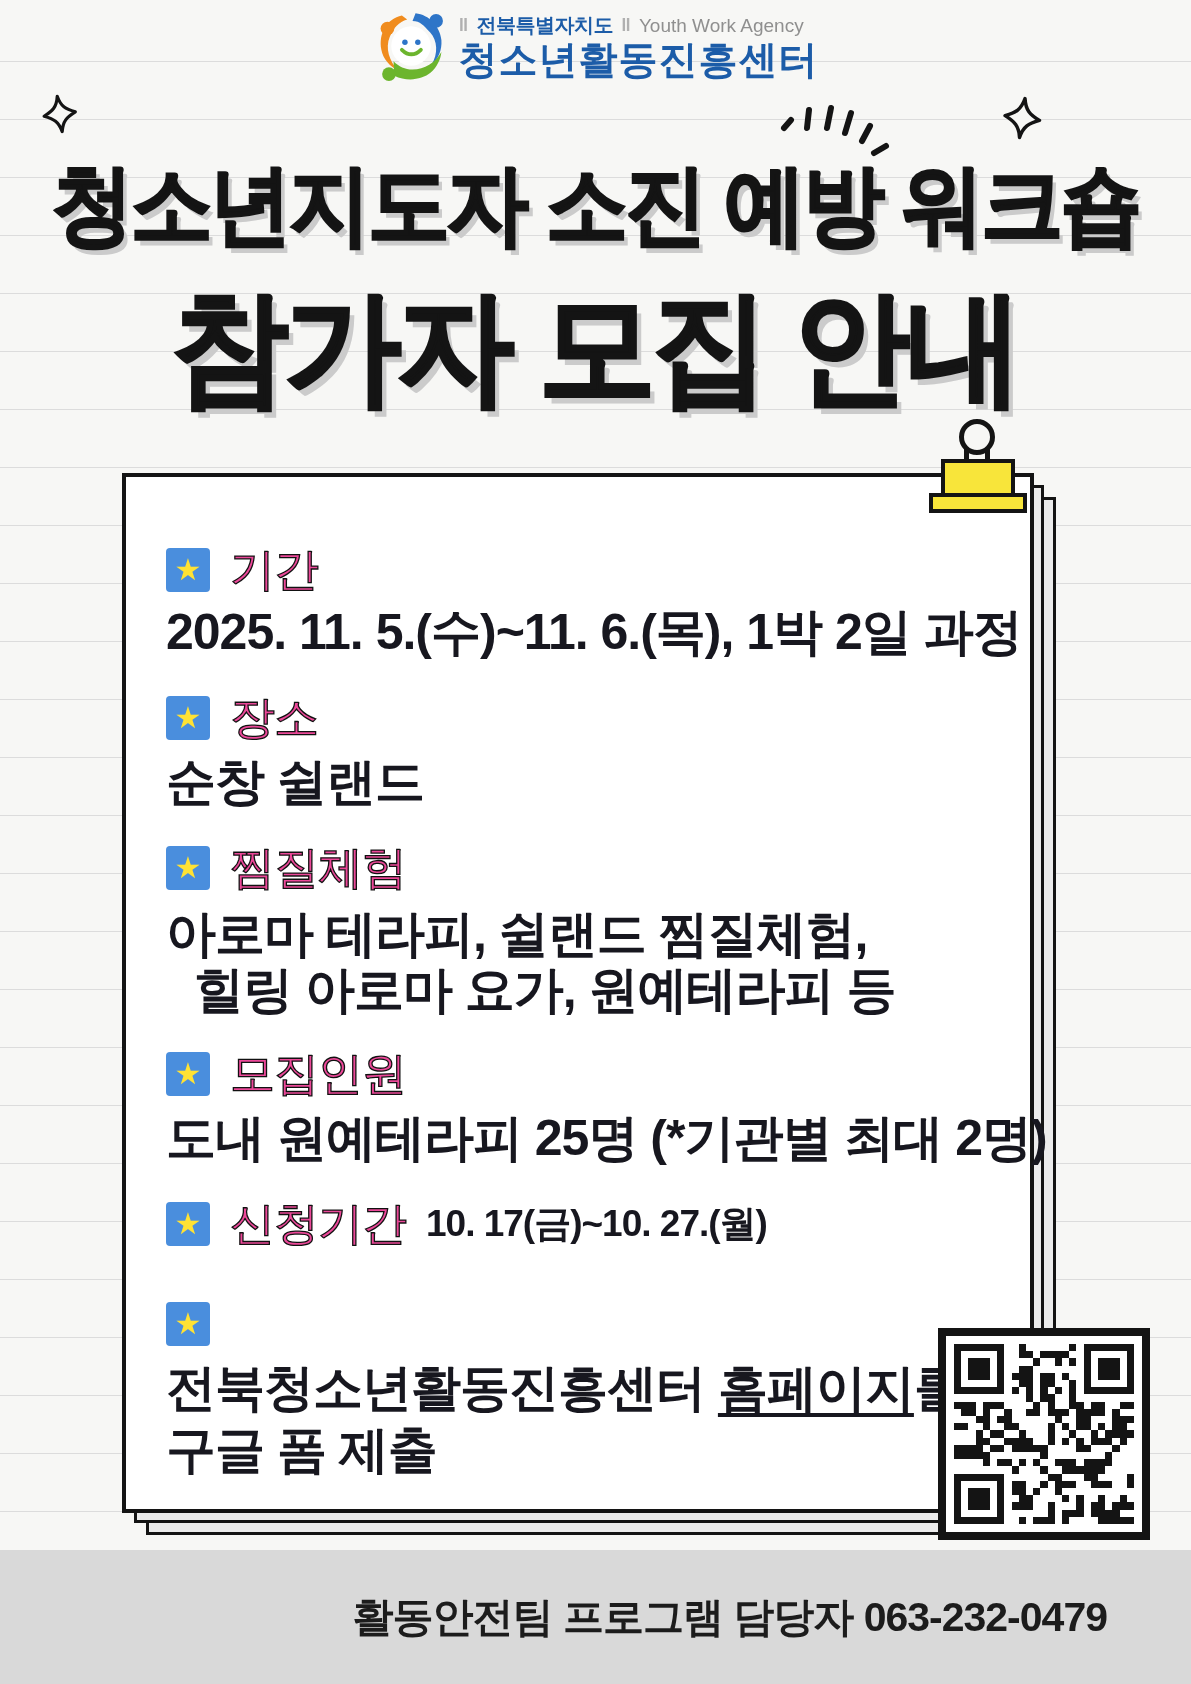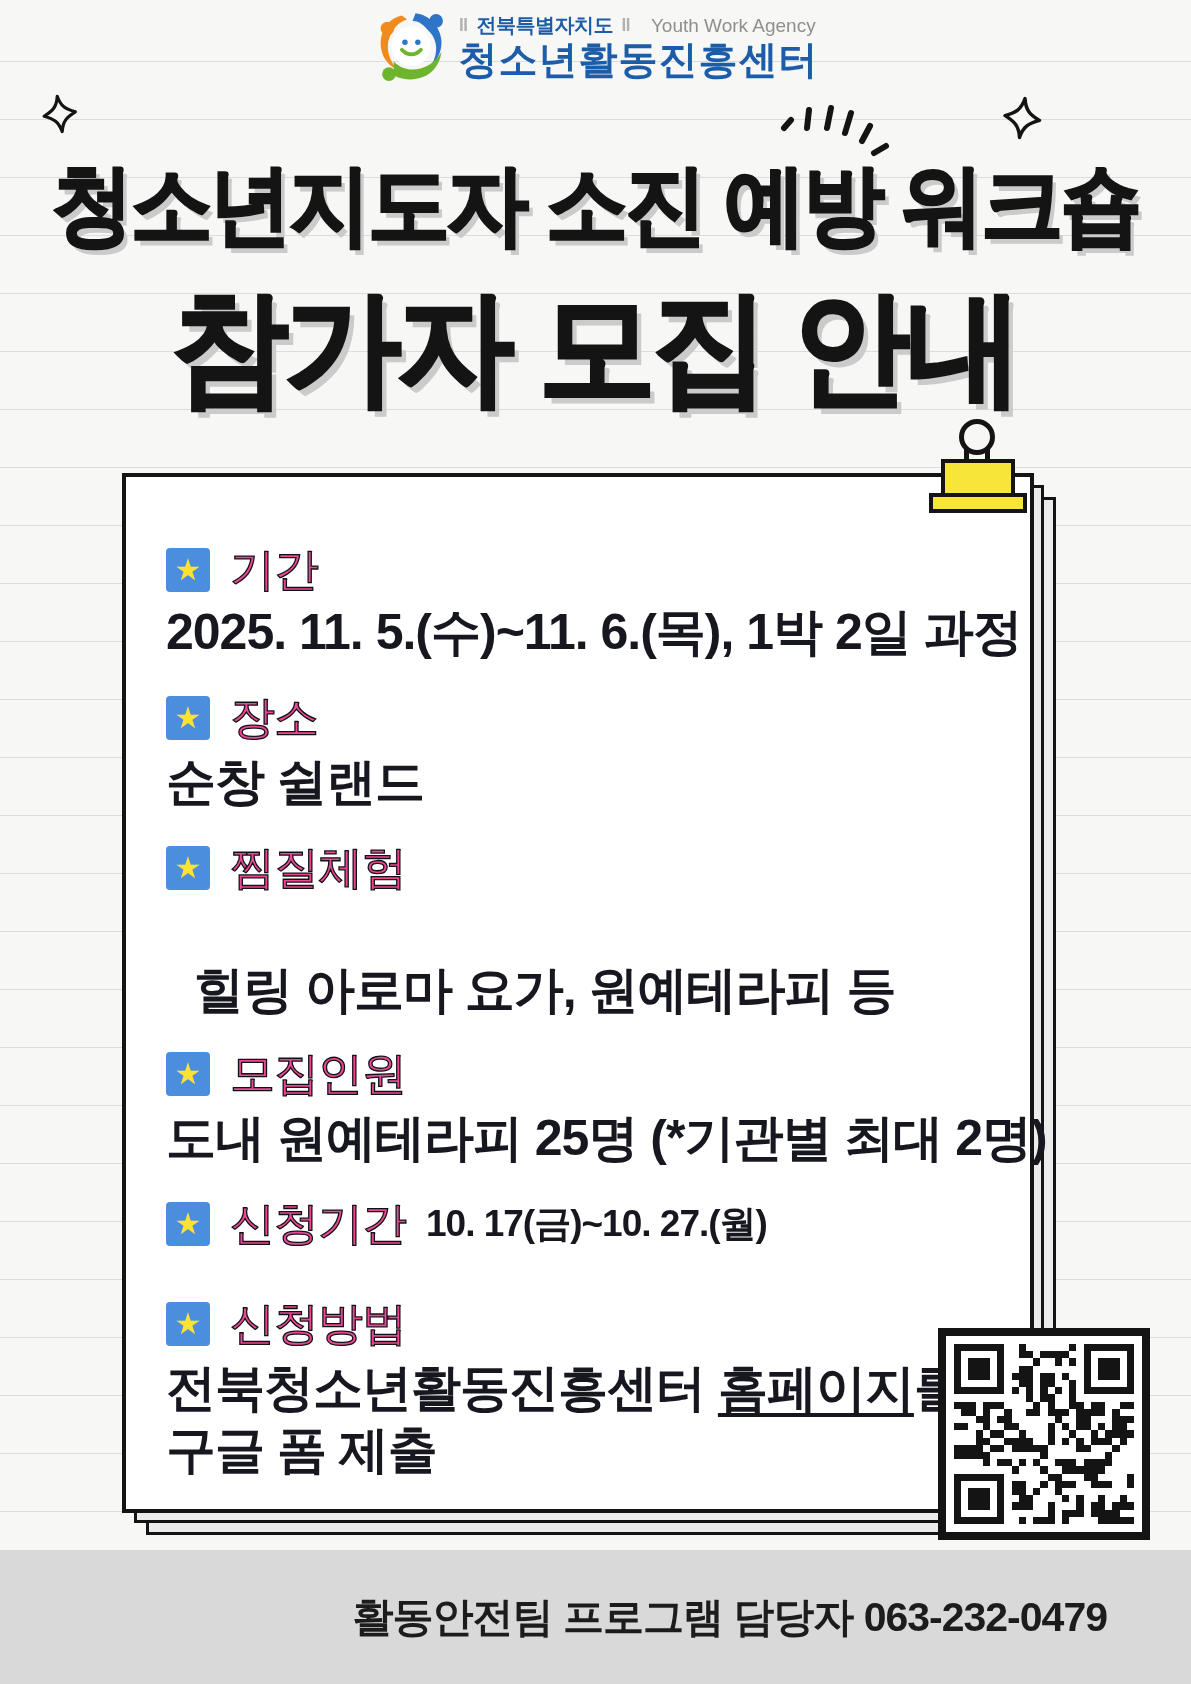--- a/index.html
+++ b/index.html
@@ -12,21 +12,21 @@
     position:absolute;left:0;top:4px;width:100%;height:1546px;
     background-image:repeating-linear-gradient(to bottom,transparent 0,transparent 57px,#dcdcdc 57px,#dcdcdc 58px);
     pointer-events:none;
   }
   
   .logo-row{position:absolute;top:8px;left:0;right:0;display:flex;justify-content:center;align-items:center;gap:10px;}
   .logo-text{display:flex;flex-direction:column;line-height:1.1;}
   .logo-line1{display:flex;align-items:baseline;gap:8px;font-size:20px;}
   .logo-bar{color:#b0b0b0;font-weight:bold;transform:scaleY(0.9);}
   .logo-region{color:#1c5ca8;font-weight:bold;letter-spacing:-0.5px;text-align:center;}
-  .logo-agency{color:#8f8f8f;font-size:19px;margin-left:12px;}
+  .logo-agency{color:#8f8f8f;font-size:19px;}
   .logo-org{font-size:39px;font-weight:bold;color:#1c5ca8;letter-spacing:1px;margin-top:2px;font-family:Liberation Serif, serif;}
   
   .sparkle{position:absolute;}
   .rays{position:absolute;left:778px;top:103px;}
   
   .title1{
     position:absolute;top:146px;left:0;width:100%;text-align:center;
     font-size:88px;font-weight:bold;color:#141414;letter-spacing:-3px;
     text-shadow:5px 6px 0 #cbcbcb;-webkit-text-stroke:2.5px #141414;
     transform:scaleX(0.93);transform-origin:center;white-space:nowrap;
@@ -140,20 +140,21 @@
       <span class="sec-label">장소</span>
     </div>
     <div class="sec-line" style="top:272px;">순창 쉴랜드</div>
 
     <div class="sec-hdr" style="top:368px;">
       <span class="star-chip">
           <span class="star-glyph">★</span>
         </span>
       <span class="sec-label">찜질체험</span>
     </div>
+    <div class="sec-line" style="top:424px;">아로마 테라피, 쉴랜드 찜질체험,</div>
     <div class="sec-line" style="top:480px;margin-left:28px;">힐링 아로마 요가, 원예테라피 등</div>
 
     <div class="sec-hdr" style="top:574px;">
       <span class="star-chip">
           <span class="star-glyph">★</span>
         </span>
       <span class="sec-label">모집인원</span>
     </div>
     <div class="sec-line" style="top:628px;">도내 원예테라피 25명 (*기관별 최대 2명)</div>
 
@@ -162,21 +163,20 @@
           <span class="star-glyph">★</span>
         </span>
       <span class="sec-label">신청기간</span>
       <span class="sec-inline">10. 17(금)~10. 27.(월)</span>
     </div>
 
     <div class="sec-hdr" style="top:824px;">
       <span class="star-chip">
           <span class="star-glyph">★</span>
         </span>
-      <span class="sec-label">신청방법</span>
     </div>
     <div class="sec-line" style="top:878px;">
       <span>전북청소년활동진흥센터 </span><span class="link-underline">홈페이지</span><span>를 통한</span>
     </div>
     <div class="sec-line" style="top:940px;">구글 폼 제출</div>
 
   </div>
 
   <div>
     <div class="clip-neck"></div>

